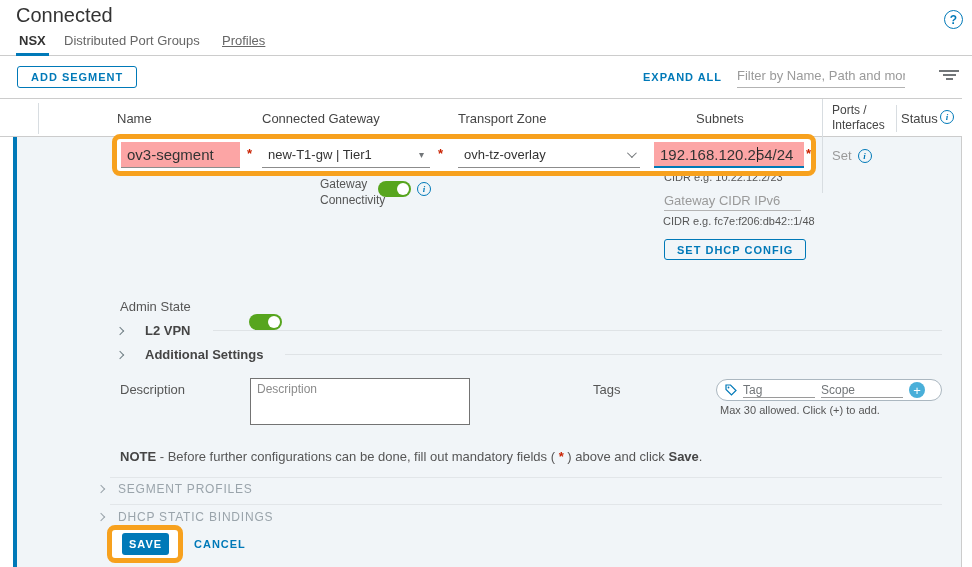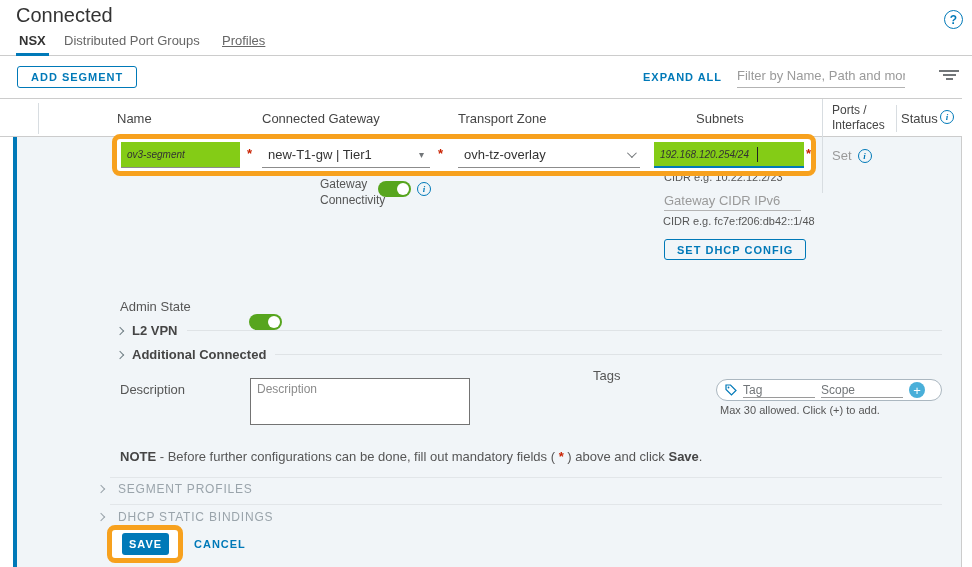--- a/index.html
+++ b/index.html
@@ -38,22 +38,22 @@
 
   
   .rowbg { left:13px; top:137px; width:949px; height:430px; background:#f1f5f8; border-right:1px solid #ccc; }
   .bluebar { left:13px; top:137px; width:4px; height:430px; background:#0079B8; }
 
   .hl-box { border:5px solid #F7A11E; border-radius:8px; background:#fff; z-index:2; }
   .hl-fields { left:112px; top:134px; width:704px; height:42px; }
   .hl-save { left:107px; top:525px; width:76px; height:38px; }
 
   .field { position:absolute; top:142px; height:26px; z-index:3; font-size:13px; color:#333; }
-  .txt-input { border:none; border-bottom:1px solid #8c8c8c; background:#84cc16; padding:0 6px; font-family:inherit;
-               font-size:10px; color:#333; outline:none; width:100%; height:100%;font-style:italic; }
+  .txt-input { border:none; border-bottom:1px solid #8c8c8c; background:#fca5a5; padding:0 6px; font-family:inherit;
+               font-size:15px; color:#333; outline:none; width:100%; height:100%; }
   .txt-input::placeholder { color:#9a9a9a; }
   .select { display:flex; align-items:center; justify-content:space-between; border-bottom:1px solid #8c8c8c;
             padding:0 6px; cursor:pointer; background:transparent; }
   .caret-tri { color:#727679; font-size:10px; }
   .chev-thin { width:7px; height:7px; border-right:1.5px solid #727679; border-bottom:1.5px solid #727679;
                transform:rotate(45deg) translateY(-2px); }
   .req { position:absolute; z-index:3; color:#C92100; font-size:13px; font-weight:700; }
   .cursor-line { position:absolute; z-index:4; width:1px; height:15px; background:#222; }
 
   .set-cell { left:832px; top:148px; display:flex; gap:6px; align-items:center; font-size:13px; color:#9a9a9a; }
@@ -75,32 +75,32 @@
   .cidr4 { left:664px; top:171px; z-index:1; }
   .ipv6-input { left:664px; top:190px; width:137px; height:21px; border:none; border-bottom:1px solid #b3b3b3;
                 background:transparent; font-size:13px; font-family:inherit; outline:none; }
   .ipv6-input::placeholder { color:#9a9a9a; }
   .cidr6 { left:663px; top:215px; }
   .dhcp-btn { left:664px; top:239px; height:21px; padding:0 12px; background:transparent; }
 
   .admin-lbl { left:120px; top:299px; }
   .admin-toggle { left:249px; top:298px; }
 
-  .expander { position:absolute; left:117px; right:30px; display:flex; align-items:center; gap:9px; cursor:pointer;text-align:right; }
+  .expander { position:absolute; left:117px; right:30px; display:flex; align-items:center; gap:22px; cursor:pointer;text-align:right; }
   .expander .chev { width:6px; height:6px; border-right:1.5px solid #728086; border-bottom:1.5px solid #728086;
                     transform:rotate(-45deg); flex:none; }
   .expander .xlbl { font-size:13px; font-weight:700; color:#454545; white-space:nowrap; }
   .expander .rule { flex:1; border-top:1px solid #dfe3e6; }
 
   .desc-lbl { left:120px; top:382px; }
   .desc-area { left:250px; top:378px; width:220px; height:47px; border:1px solid #737373; background:#fff;
                font-family:inherit; font-size:12px; color:#333; padding:3px 6px; resize:none; outline:none; }
   .desc-area::placeholder { color:#8c8c8c; }
 
-  .tags-lbl { left:593px; top:368px; }
+  .tags-lbl { left:593px; top:382px; }
   .tag-pill { left:716px; top:379px; width:226px; height:22px; border:1px solid #abb7c0; border-radius:11px;
               background:#fff; display:flex; align-items:center; padding:0 3px 0 8px; gap:6px; }
   .tag-mini-input { border:none; border-bottom:1px solid #9a9a9a; background:transparent; font-family:inherit;
                     font-size:12px; height:16px; outline:none; }
   .tag-mini-input::placeholder { color:#727679; }
   .tag-in { width:72px; }
   .scope-in { width:82px; }
   .plus-btn { width:16px; height:16px; min-width:16px; border-radius:50%; background:#49AFD9; color:#fff; border:none;
               font-size:13px; line-height:1; display:flex; align-items:center; justify-content:center; cursor:pointer; }
   .tags-hint { left:720px; top:404px; }
@@ -206,21 +206,21 @@
       <span class="knob"></span>
     </div>
 
   <div class="expander" style="top:323px;">
     <span class="chev"></span>
     <span class="xlbl">L2 VPN</span>
     <span class="rule"></span>
   </div>
   <div class="expander" style="top:347px;">
     <span class="chev"></span>
-    <span class="xlbl">Additional Connected</span>
+    <span class="xlbl">Additional Settings</span>
     <span class="rule"></span>
   </div>
 
   <div class="abs lbl desc-lbl">Description</div>
   <textarea class="abs desc-area" placeholder="Description" style=""></textarea>
 
   <div class="abs lbl tags-lbl">Tags</div>
   <div class="abs tag-pill">
     <span style="display:flex;">
       <svg width="12" height="12" viewBox="0 0 12 12">

